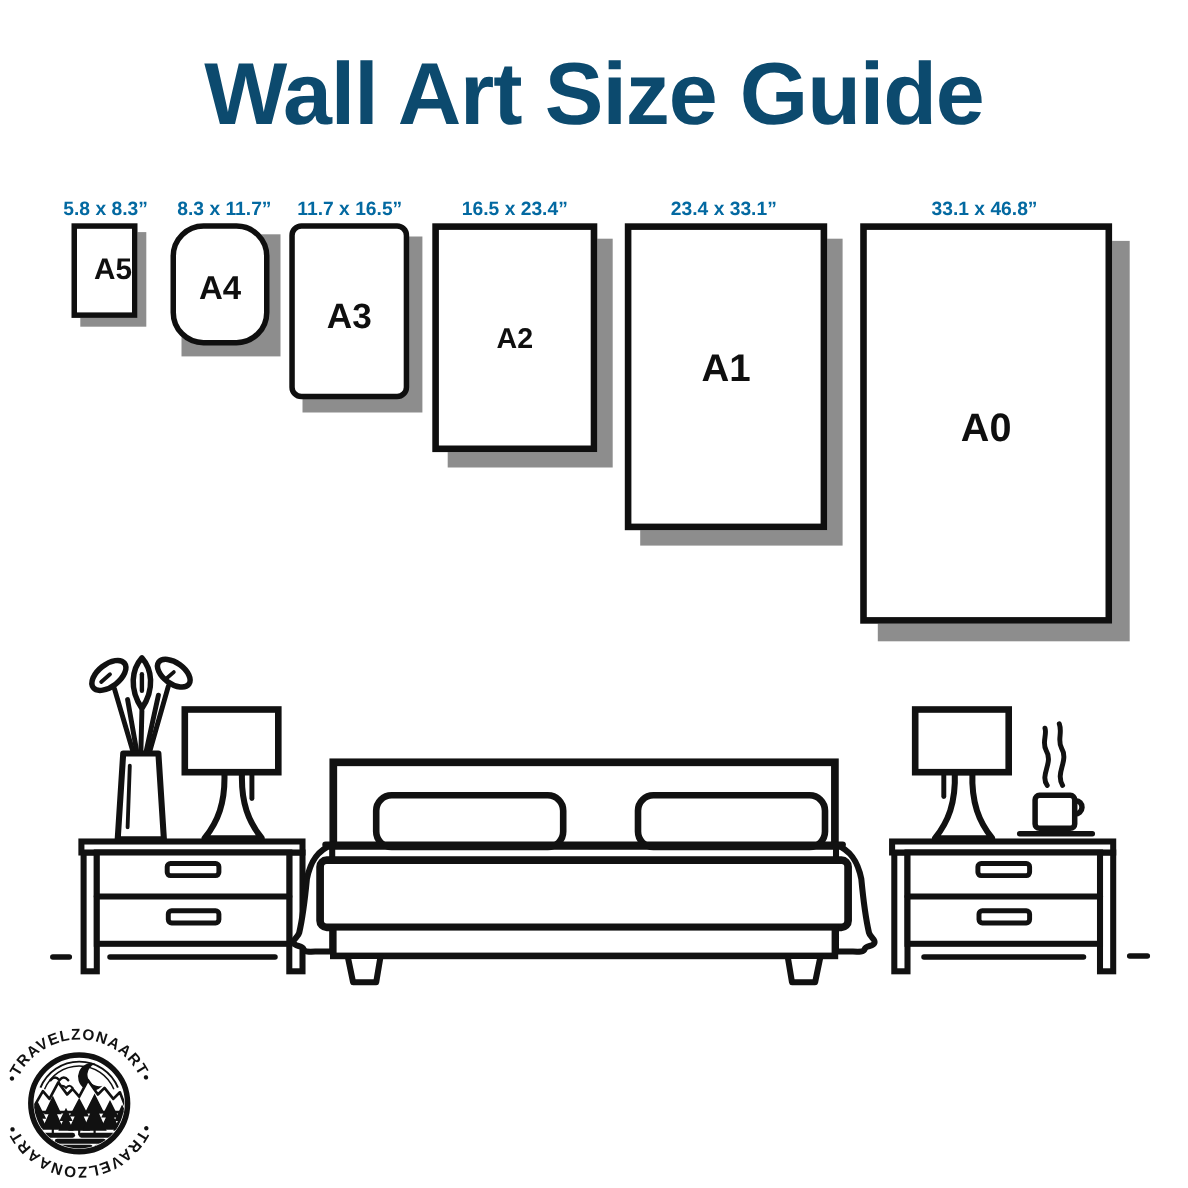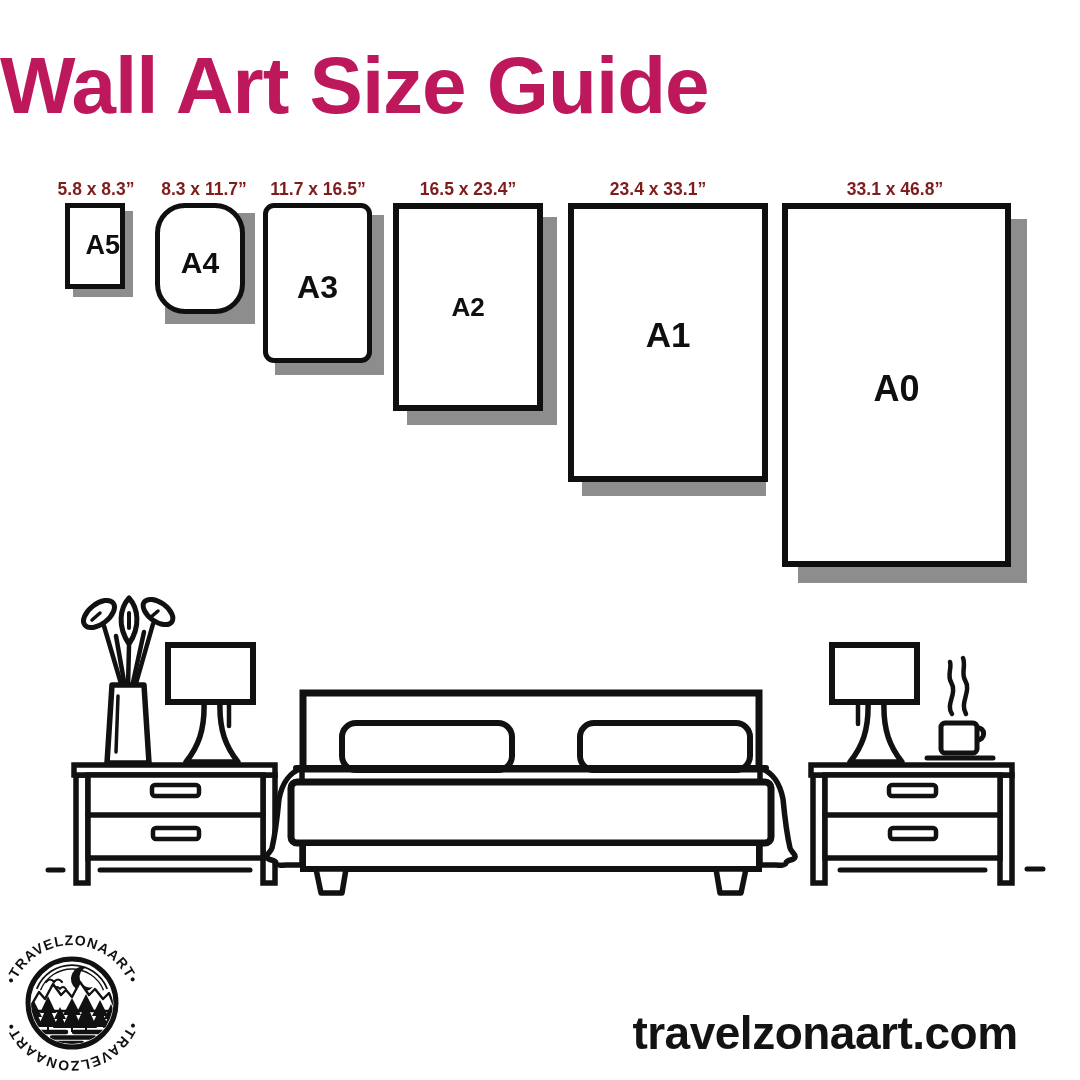--- a/index.html
+++ b/index.html
@@ -1,27 +1,27 @@
 <!DOCTYPE html>
 <html><head>
 <meta charset="utf-8">
 <style>
   html,body{margin:0;padding:0;background:#ffffff;}
   .canvas{
     position:relative;width:1080px;height:1080px;background:#ffffff;
     font-family:"Liberation Sans", sans-serif;color:#111;overflow:hidden;
   }
   .page-title{
-    position:absolute;left:0;top:40px;width:1080px;
-    font-size:80px;font-weight:700;letter-spacing:-1px;color:#be185d;
+    position:absolute;left:0;top:40px;width:1080px;text-align:center;
+    font-size:80px;font-weight:700;letter-spacing:-1px;color:#0c4a6e;
   }
   
   .dim-label{
     position:absolute;top:179px;transform:translateX(-50%);
-    font-size:17.5px;font-weight:700;white-space:nowrap;color:#7f1d1d;
+    font-size:17.5px;font-weight:700;white-space:nowrap;color:#0369a1;
   }
   .shadow{position:absolute;background:#8d8d8d;}
   .paper{
     position:absolute;background:#ffffff;border:5px solid #0f0f0f;box-sizing:border-box;
     display:flex;align-items:center;justify-content:center;
   }
   .paper .letter{font-weight:700;color:#0f0f0f;position:relative;}
   
   .sh-a5{left:73px;top:211px;width:60px;height:86px;}
   .fr-a5{left:65px;top:203px;width:60px;height:86px;justify-content:flex-end;}
@@ -33,21 +33,21 @@
   
   .sh-a3{left:275px;top:215px;width:109px;height:160px;}
   .fr-a3{left:263px;top:203px;width:109px;height:160px;border-radius:11px;}
   .fr-a3 .letter{font-size:32px;top:4px;}
   
   .sh-a2{left:407px;top:217px;width:150px;height:208px;}
   .fr-a2{left:393px;top:203px;width:150px;height:208px;border-width:6px;}
   .fr-a2 .letter{font-size:26px;top:0;text-align:right;}
   
   .sh-a1{left:582px;top:217px;width:184px;height:279px;}
-  .fr-a1{left:568px;top:203px;width:200px;height:279px;border-width:6px;}
+  .fr-a1{left:568px;top:203px;width:184px;height:279px;border-width:6px;}
   .fr-a1 .letter{font-size:35px;top:-8px;}
   
   .sh-a0{left:798px;top:219px;width:229px;height:364px;}
   .fr-a0{left:782px;top:203px;width:229px;height:364px;border-width:6px;}
   .fr-a0 .letter{font-size:36px;top:4px;}
   
   .scene{position:absolute;left:0;top:592px;width:1080px;height:318px;}
   
   .logo{position:absolute;left:2px;top:925px;width:150px;height:150px;}
   .badge-arc-text{font-family:"Liberation Sans",sans-serif;font-size:14px;font-weight:700;letter-spacing:1px;fill:#111;}
@@ -220,14 +220,13 @@
           <path d="M72 107 H103"></path>
         <path d="M26 112.5 H44"></path>
           <path d="M50 112.5 H92"></path>
           <path d="M98 112.5 H108"></path>
         <path d="M36 118 H80"></path>
           <path d="M86 118 H100"></path>
       </g>
     </g>
   </svg>
 
-  <div class="website">travelzonaart.com</div>
 </div>
 
 </body></html>

